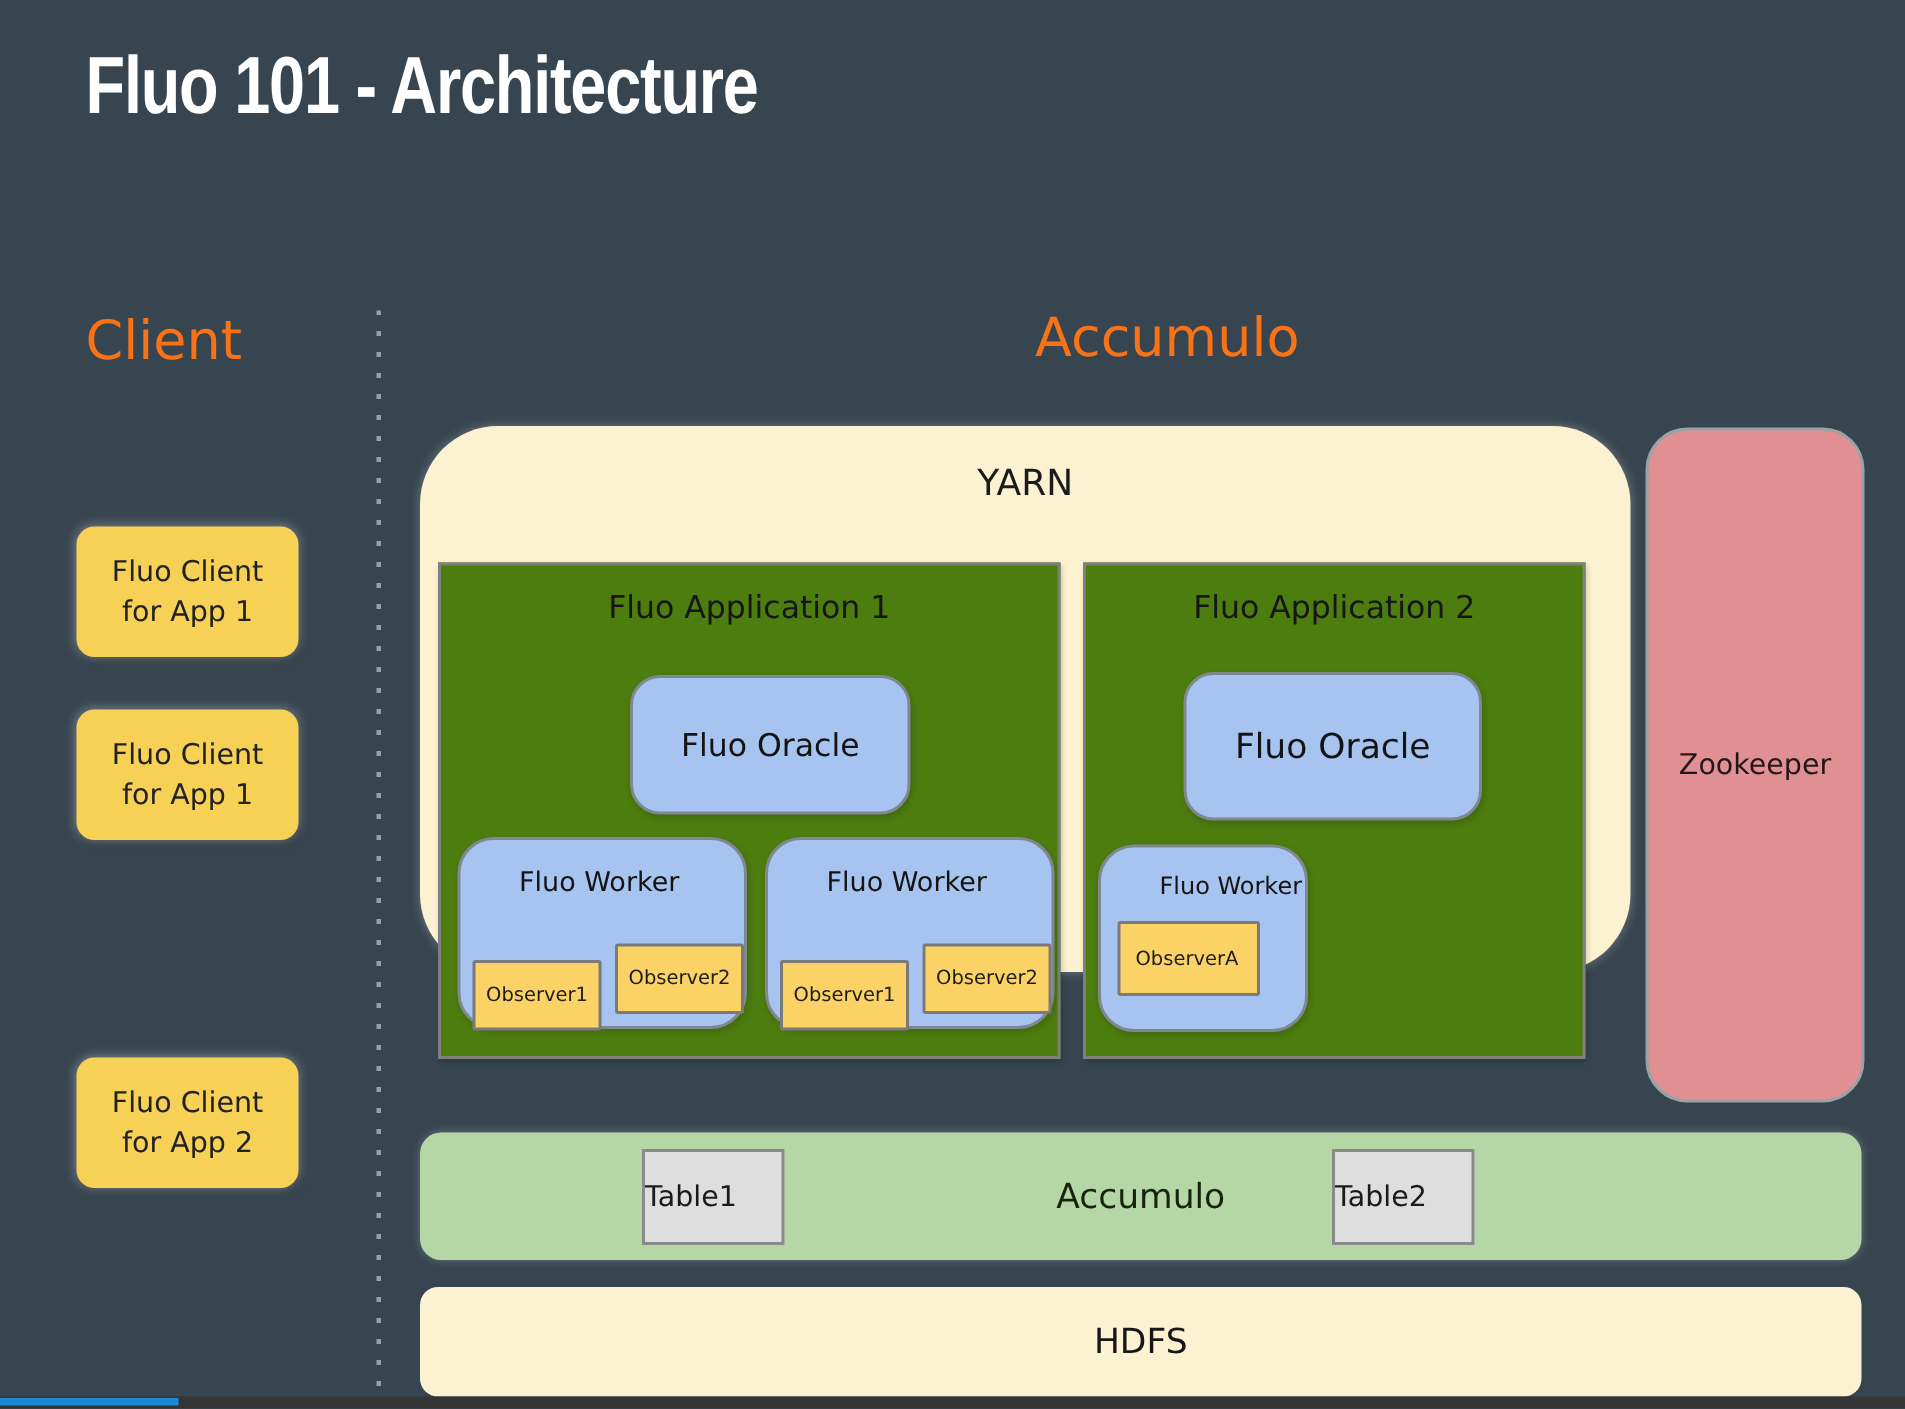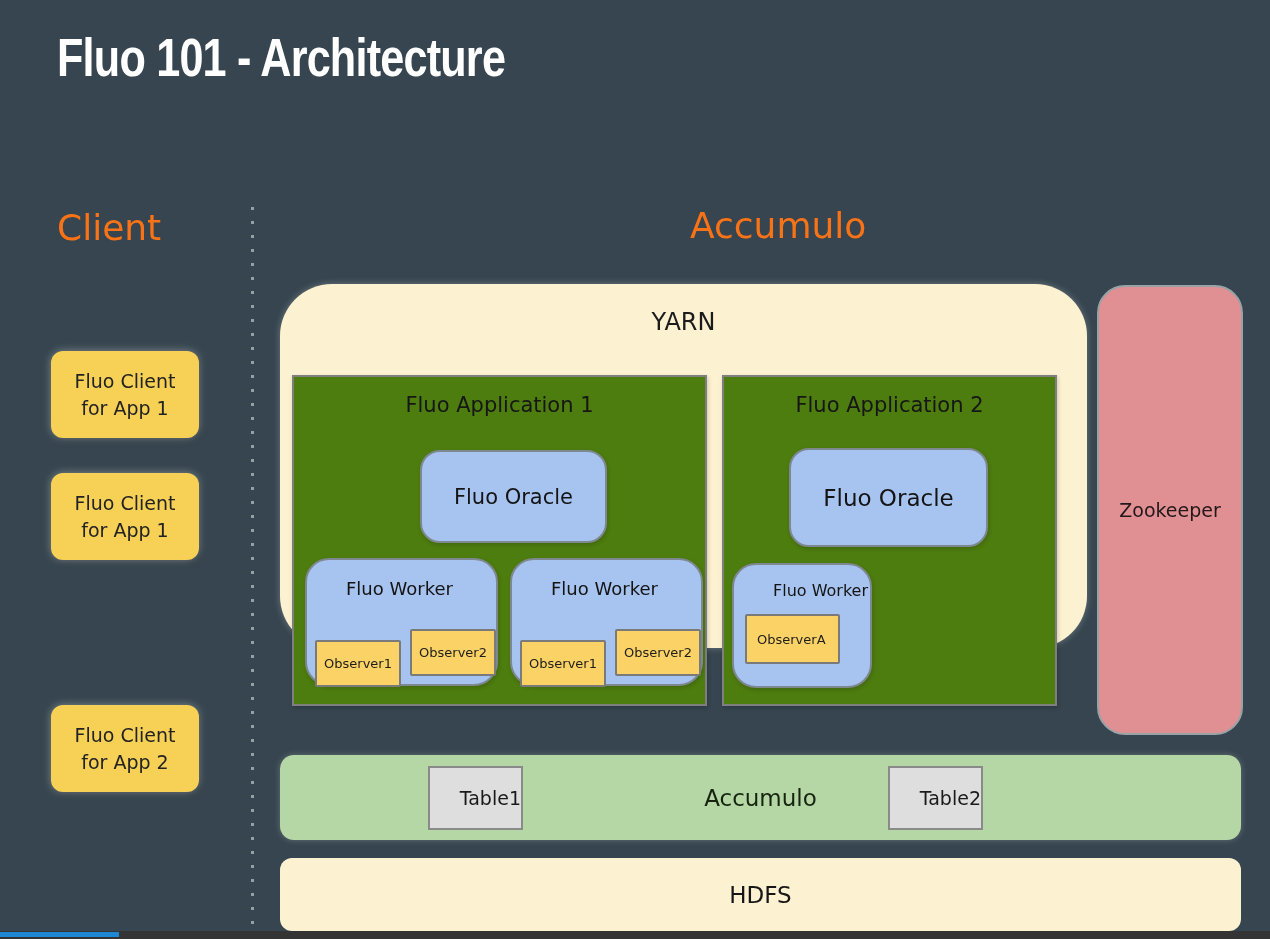--- a/index.html
+++ b/index.html
@@ -148,21 +148,21 @@
     width: 961px; height: 85px;
     background: #b5d7a6;
     border-radius: 14px;
     box-shadow: 0 0 6px rgba(220,220,220,0.3);
     display: flex; align-items: center; justify-content: center;
     font-size: 23px; color: #17230f;
   }
   .table-box {
     background: #dedede;
     border: 2px solid #8a8a8a;
-    display: flex; align-items: center; justify-content: flex-end;
+    display: flex; align-items: center; justify-content: flex-start;
     font-size: 19px; color: #1a1a1a;
   }
   .table-1 { left: 148px; top: 11px; width: 95px; height: 64px; }
   .table-2 { left: 608px; top: 11px; width: 95px; height: 64px; }
 
   
   .hdfs {
     left: 280px; top: 858px;
     width: 961px; height: 73px;
     background: #fcf2d1;

